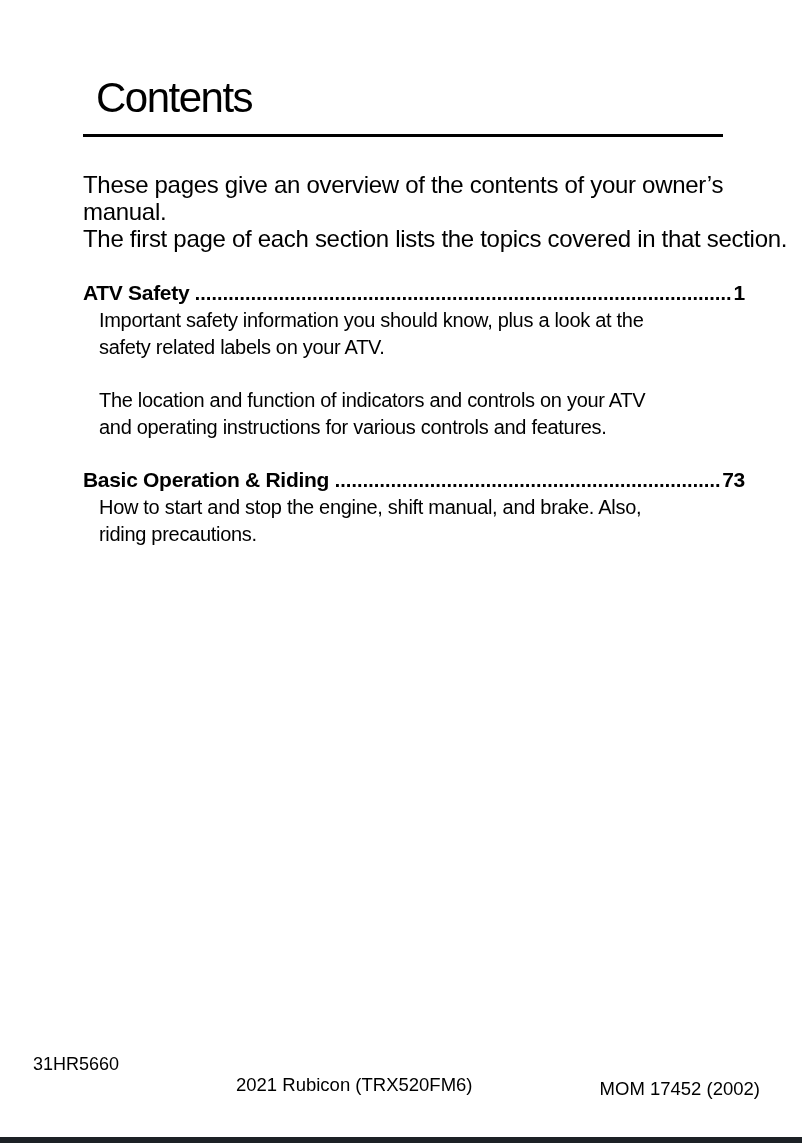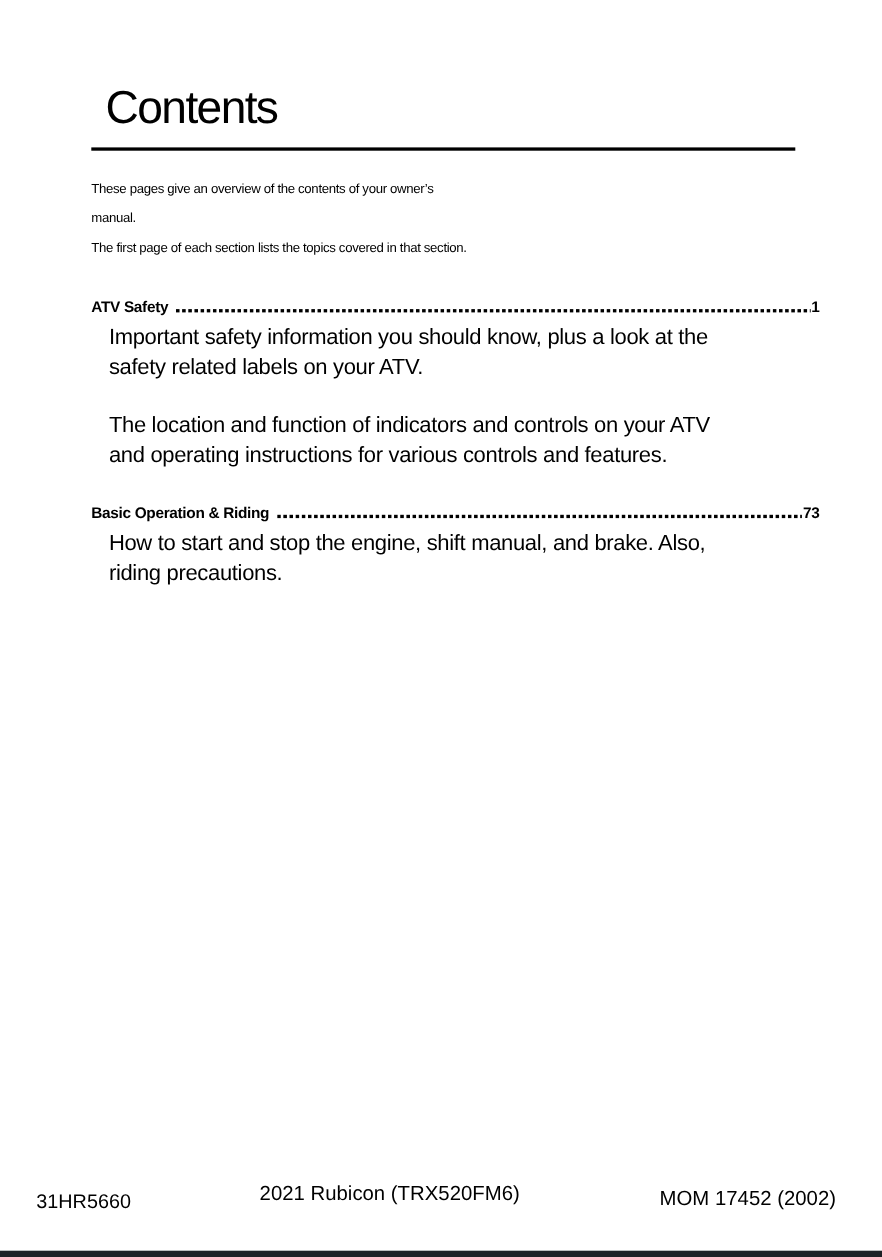--- a/index.html
+++ b/index.html
@@ -29,34 +29,34 @@
   }
 
   .title-rule {
     margin-top: 9px;
     width: 640px;
     height: 3px;
     background: #000000;
   }
 
   .intro {
-    margin-top: 21px;
-    font-size: 12px;
+    margin-top: 34px;
+    font-size: 24px;
     line-height: 27px;
     letter-spacing: -0.3px;
     white-space: pre;
   }
 
   .toc { margin-top: 28px; }
   .toc-entry + .toc-entry { margin-top: 26px; }
 
   .toc-heading {
     display: flex;
     align-items: baseline;
-    font-size: 14px;
+    font-size: 21px;
     font-weight: 700;
     letter-spacing: -0.3px;
     line-height: 25px;
   }
 
   .toc-leader {
     flex: 1;
     height: 4px;
     margin: 0 1px 0 7px;
     background-image: linear-gradient(90deg, #000 3px, rgba(0,0,0,0) 3px);
@@ -68,21 +68,21 @@
   .toc-page { font-weight: 700; }
 
   .toc-desc {
     margin: 2px 0 0 16px;
     font-size: 20px;
     line-height: 27px;
     letter-spacing: -0.3px;
     white-space: pre;
   }
 
-  .footer-left  { position: absolute; left: 33px;  top: 1082px; font-size: 18px; }
+  .footer-left  { position: absolute; left: 33px;  top: 1054px; font-size: 18px; }
   .footer-center{ position: absolute; left: 236px; top: 1074px; font-size: 18.5px; text-align: center; }
   .footer-right { position: absolute; right: 42px; top: 1078px; font-size: 18.5px; }
 
   .bottom-bar {
     position: absolute;
     left: 0;
     bottom: 0;
     width: 100%;
     height: 6px;
     background: #1d2126;

